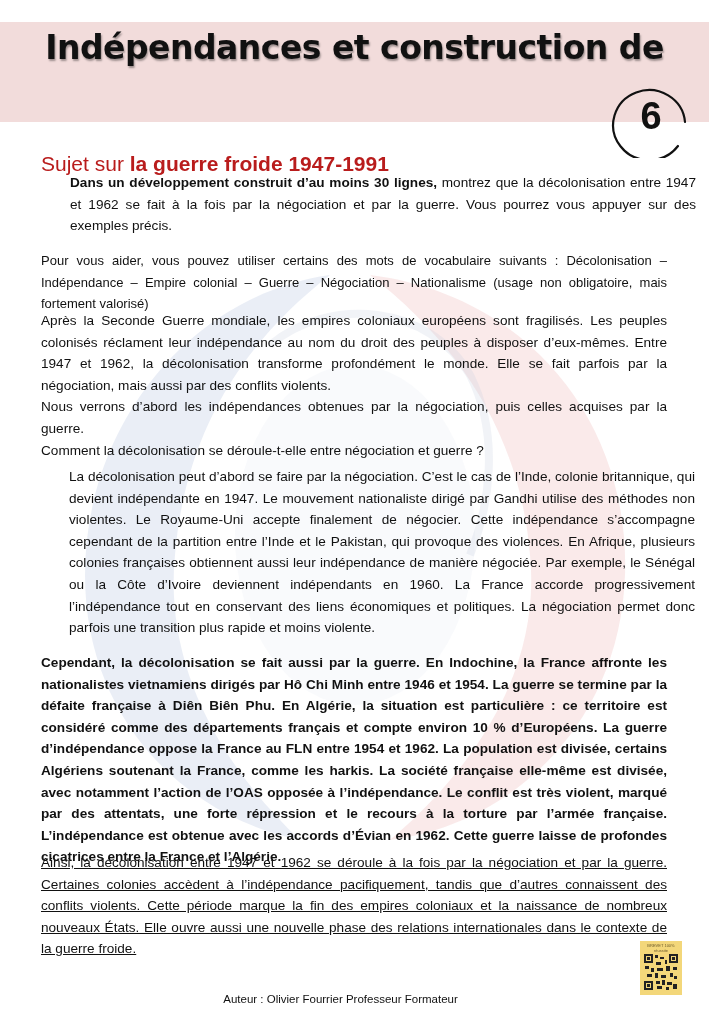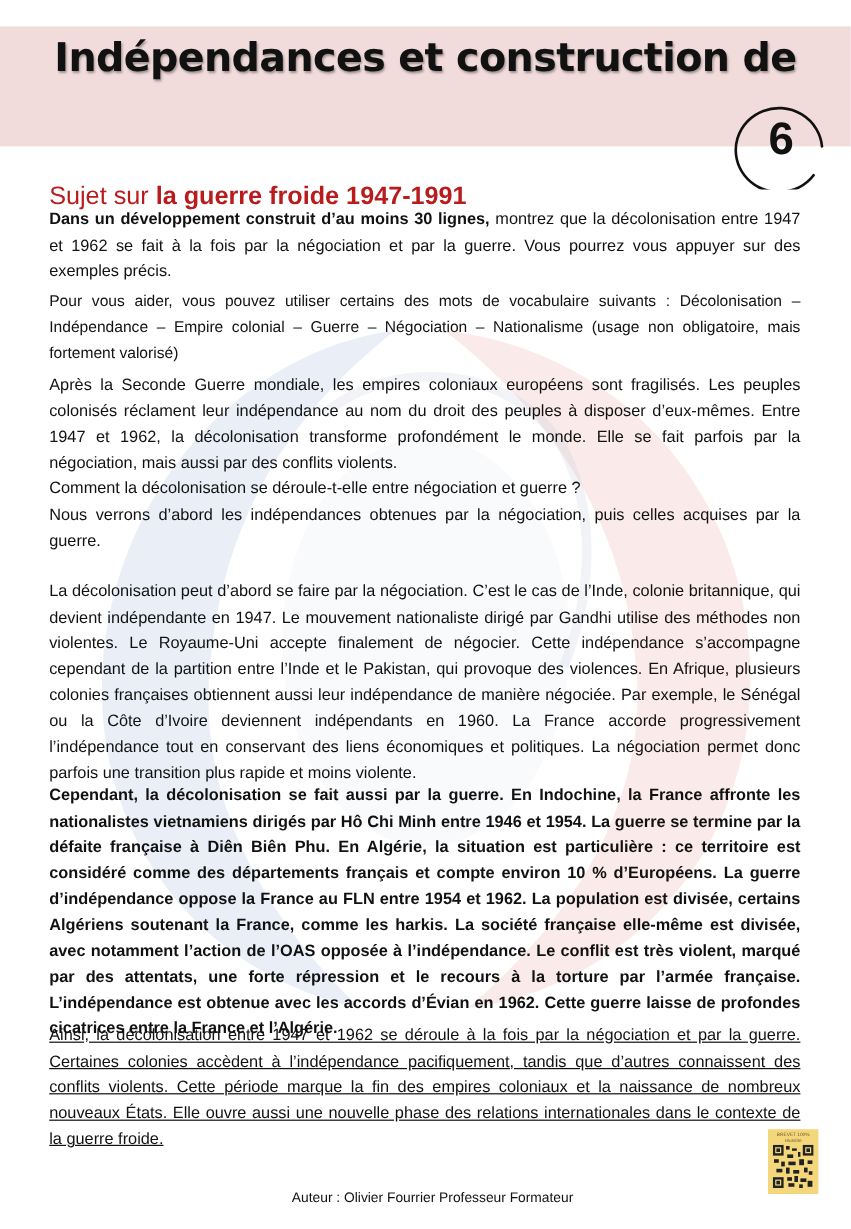--- a/index.html
+++ b/index.html
@@ -5,30 +5,30 @@
   html,body{margin:0;padding:0;background:#ffffff;}
   body{width:709px;height:1024px;position:relative;overflow:hidden;font-family:"Liberation Sans",sans-serif;color:#111;}
   .watermark{position:absolute;left:70px;top:255px;width:570px;height:590px;pointer-events:none;}
   .banner{position:absolute;left:0;top:22px;width:709px;height:100px;background:#f2dcdb;}
   .title{position:absolute;left:0;top:26px;width:709px;text-align:center;font-family:"DejaVu Sans",sans-serif;font-weight:bold;font-size:33px;line-height:44px;color:#111;text-shadow:1px 2px 2px rgba(0,0,0,0.35);letter-spacing:-0.5px;}
   .num-circle{position:absolute;left:610px;top:80px;width:82px;height:78px;}
   .num{position:absolute;left:610px;top:86px;width:82px;text-align:center;font-family:"Liberation Sans",sans-serif;font-weight:bold;font-size:38px;line-height:60px;color:#111;}
   .subject{position:absolute;left:41px;top:128px;font-size:21px;line-height:30px;color:#b91c1c;margin-top:21px;}
   .subject b{font-weight:bold;}
   .text{position:absolute;left:41px;width:626px;font-size:13.6px;line-height:21.6px;text-align:justify;color:#111;font-family:"Liberation Sans",sans-serif;}
-  .p1{top:172px;}
-  .p2{top:240px;font-size:13px;}
+  .p1{top:172px;margin-left:29px;}
+  .p2{top:250px;font-size:13px;}
   .p3{top:310px;}
-  .p4{top:482px;}
+  .p4{top:466px;margin-left:28px;}
   .p5{top:652px;font-weight:bold;}
   .p6{top:852px;text-decoration:underline;}
   .qr{position:absolute;left:640px;top:941px;width:42px;height:54px;background:#f3d77a;}
   .qr-label{position:absolute;left:0;top:2px;width:42px;text-align:center;font-size:4px;line-height:5px;color:#6b5a2a;}
   .qr svg{position:absolute;left:4px;top:13px;}
-  .author{position:absolute;left:0;top:991px;width:681px;text-align:center;font-size:11.5px;line-height:16px;color:#111;margin-left:20px;}
+  .author{position:absolute;left:0;top:991px;width:681px;text-align:center;font-size:11.5px;line-height:16px;color:#111;}
 </style>
 </head>
 <body>
 
 <svg class="watermark" viewBox="0 0 570 590">
   <defs>
     <radialGradient id="rg" cx="50%" cy="45%" r="55%">
       <stop offset="0%" stop-color="#ffffff" stop-opacity="0"></stop>
       <stop offset="100%" stop-color="#ffffff" stop-opacity="0"></stop>
     </radialGradient>
@@ -55,22 +55,22 @@
 </div>
 
 <div class="text p1">
   <b>Dans un développement construit d’au moins 30 lignes,</b><span> montrez que la décolonisation entre 1947 et 1962 se fait à la fois par la négociation et par la guerre. Vous pourrez vous appuyer sur des exemples précis.</span>
 </div>
 
 <div class="text p2">Pour vous aider, vous pouvez utiliser certains des mots de vocabulaire suivants : Décolonisation – Indépendance – Empire colonial – Guerre – Négociation – Nationalisme (usage non obligatoire, mais fortement valorisé)</div>
 
 <div class="text p3">
   <div>Après la Seconde Guerre mondiale, les empires coloniaux européens sont fragilisés. Les peuples colonisés réclament leur indépendance au nom du droit des peuples à disposer d’eux-mêmes. Entre 1947 et 1962, la décolonisation transforme profondément le monde. Elle se fait parfois par la négociation, mais aussi par des conflits violents.</div>
+  <div>Nous verrons d’abord les indépendances obtenues par la négociation, puis celles acquises par la guerre.</div>
   <div>Comment la décolonisation se déroule-t-elle entre négociation et guerre ?</div>
-  <div>Nous verrons d’abord les indépendances obtenues par la négociation, puis celles acquises par la guerre.</div>
 </div>
 
 <div class="text p4">La décolonisation peut d’abord se faire par la négociation. C’est le cas de l’Inde, colonie britannique, qui devient indépendante en 1947. Le mouvement nationaliste dirigé par Gandhi utilise des méthodes non violentes. Le Royaume-Uni accepte finalement de négocier. Cette indépendance s’accompagne cependant de la partition entre l’Inde et le Pakistan, qui provoque des violences. En Afrique, plusieurs colonies françaises obtiennent aussi leur indépendance de manière négociée. Par exemple, le Sénégal ou la Côte d’Ivoire deviennent indépendants en 1960. La France accorde progressivement l’indépendance tout en conservant des liens économiques et politiques. La négociation permet donc parfois une transition plus rapide et moins violente.</div>
 
 <div class="text p5">Cependant, la décolonisation se fait aussi par la guerre. En Indochine, la France affronte les nationalistes vietnamiens dirigés par Hô Chi Minh entre 1946 et 1954. La guerre se termine par la défaite française à Diên Biên Phu. En Algérie, la situation est particulière : ce territoire est considéré comme des départements français et compte environ 10 % d’Européens. La guerre d’indépendance oppose la France au FLN entre 1954 et 1962. La population est divisée, certains Algériens soutenant la France, comme les harkis. La société française elle-même est divisée, avec notamment l’action de l’OAS opposée à l’indépendance. Le conflit est très violent, marqué par des attentats, une forte répression et le recours à la torture par l’armée française. L’indépendance est obtenue avec les accords d’Évian en 1962. Cette guerre laisse de profondes cicatrices entre la France et l’Algérie.</div>
 
 <div class="text p6">Ainsi, la décolonisation entre 1947 et 1962 se déroule à la fois par la négociation et par la guerre. Certaines colonies accèdent à l’indépendance pacifiquement, tandis que d’autres connaissent des conflits violents. Cette période marque la fin des empires coloniaux et la naissance de nombreux nouveaux États. Elle ouvre aussi une nouvelle phase des relations internationales dans le contexte de la guerre froide.</div>
 
 <div class="qr">
   <div class="qr-label">BREVET 100% réussite</div>

